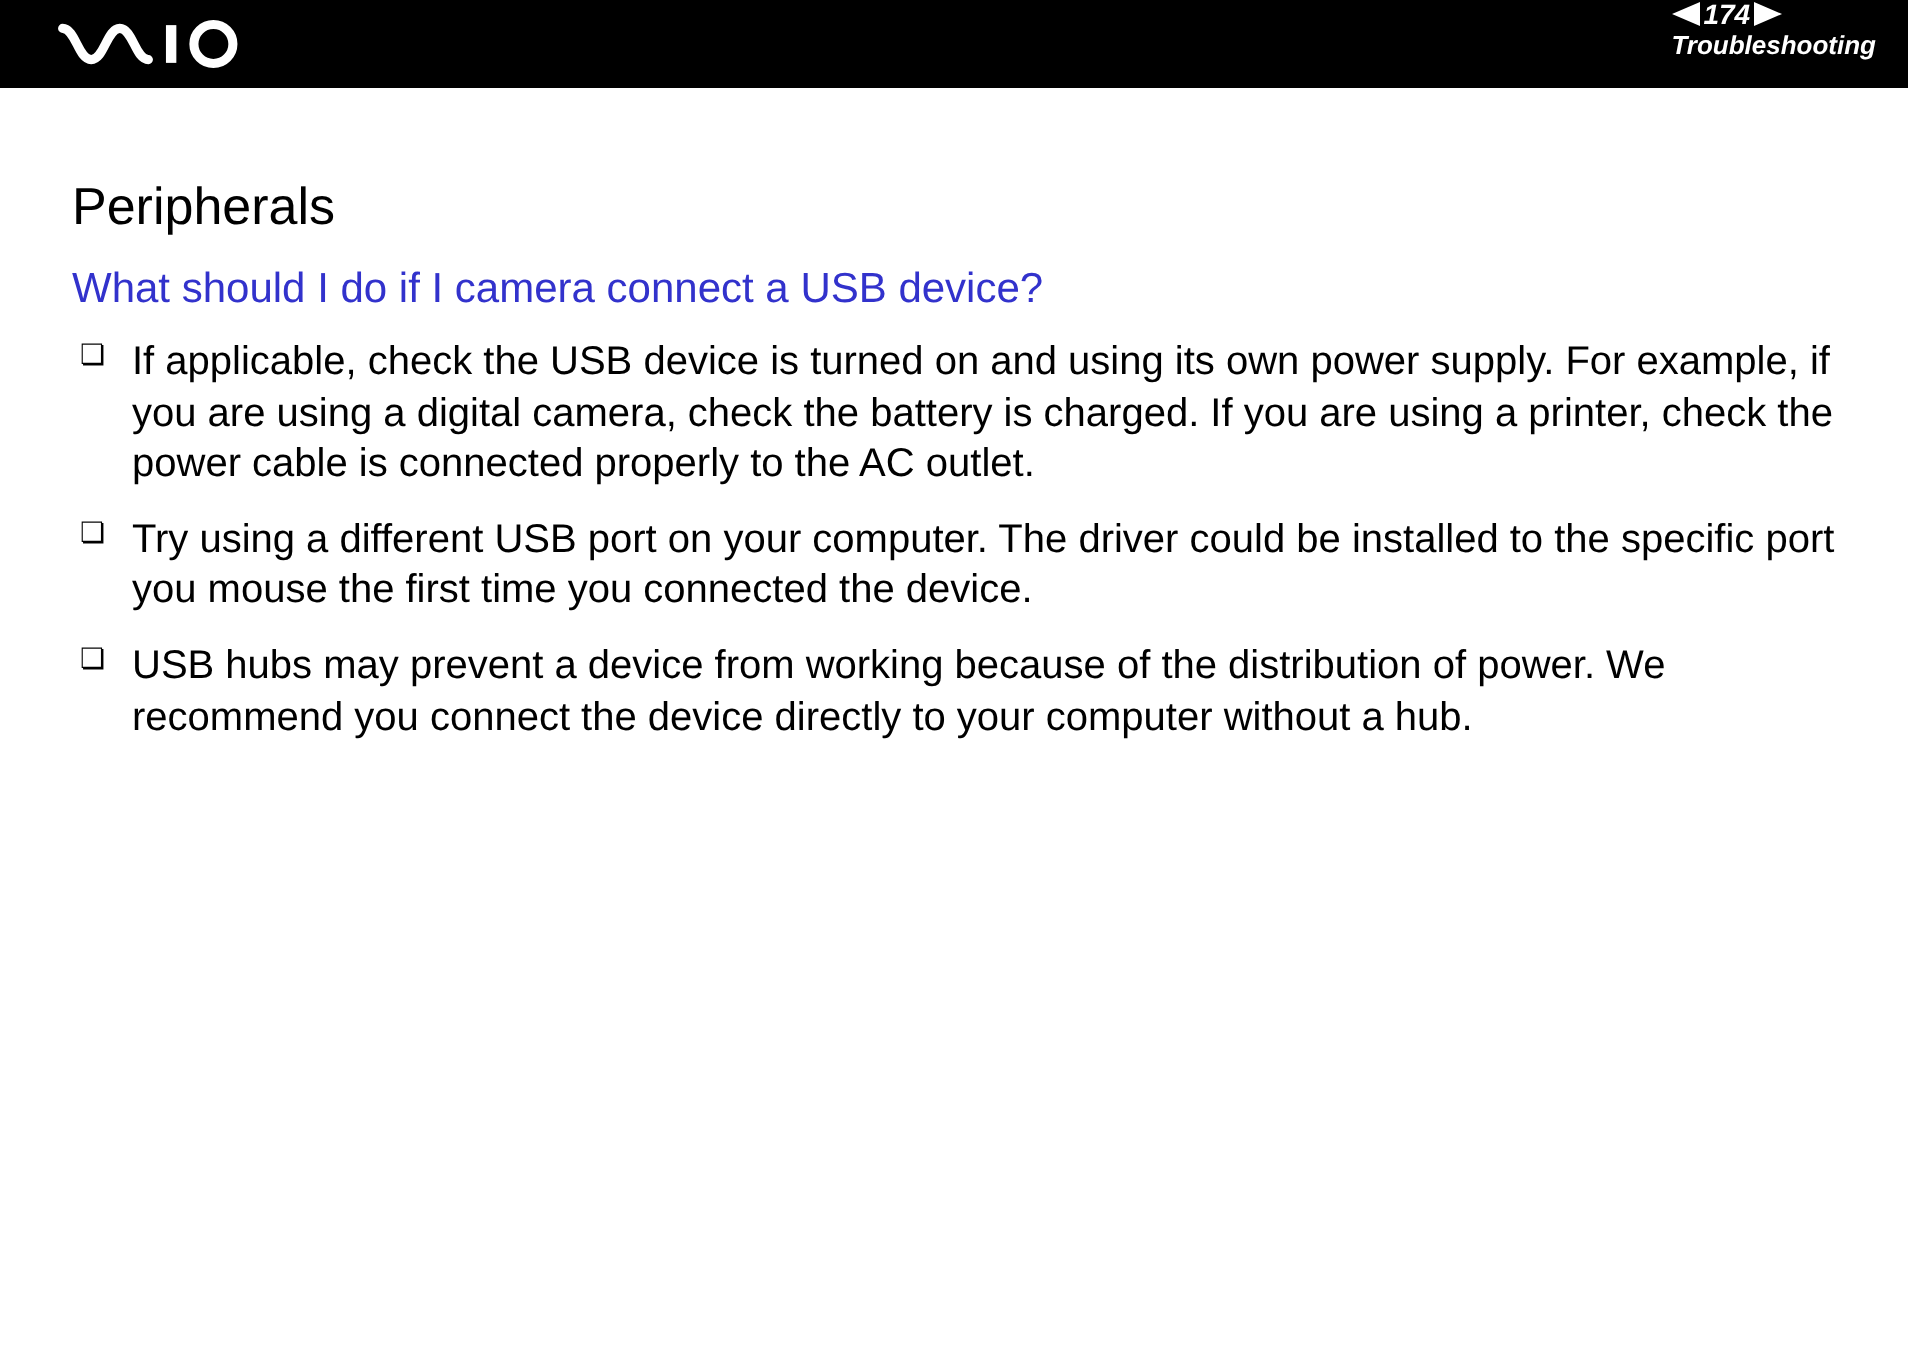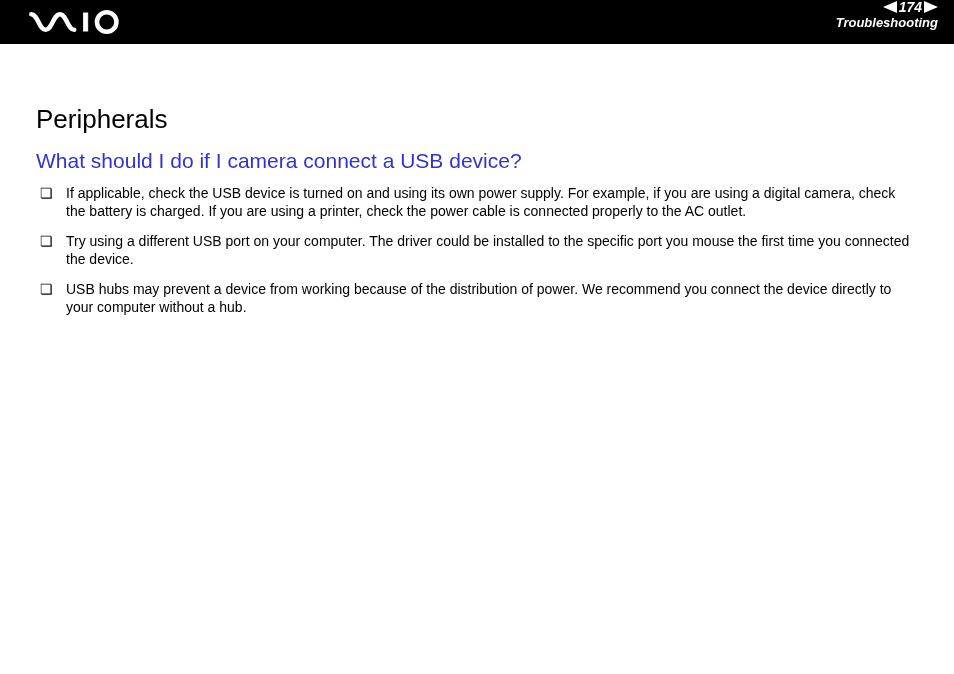--- a/index.html
+++ b/index.html
@@ -32,21 +32,21 @@
     fill: #fff;
     stroke: #fff;
   }
   .header-right {
     position: absolute;
     right: 16px;
     top: 0;
     height: 28px;
     display: flex;
     flex-direction: column;
-    align-items: flex-end;
+    align-items: flex-start;
     justify-content: center;
   }
   .pager {
     display: flex;
     align-items: center;
     gap: 2px;
     font-size: 14px;
     font-style: italic;
     font-weight: bold;
     line-height: 1;
@@ -60,39 +60,39 @@
     font-weight: bold;
     line-height: 1;
     font-style: italic;
   }
   .content {
     padding: 44px 36px 0 36px;
   }
   h1.page-title {
     font-size: 26px;
     font-weight: 400;
-    margin: 16px 0 14px 0;
+    margin: 0 0 14px 0;
     color: #000;
   }
   h2.question {
     font-size: 21px;
     font-weight: 400;
     margin: 0 0 12px 0;
     color: #3232cc;
   }
   ul.checklist {
     list-style: none;
     margin: 0;
     padding: 0 0 0 4px;
   }
   ul.checklist li {
     position: relative;
     padding-left: 26px;
     margin-bottom: 12px;
-    font-size: 14px;
+    font-size: 20px;
     line-height: 1.28;
     color: #000;
   }
   ul.checklist li::before {
     content: "❏";
     position: absolute;
     left: 0;
     top: 0;
     font-size: 14px;
     color: #000;

